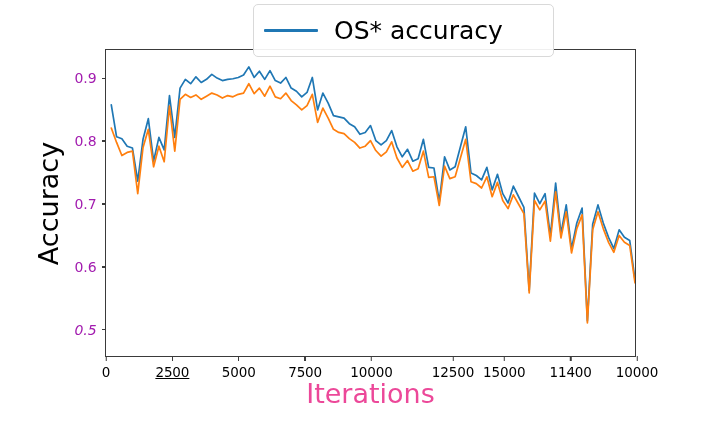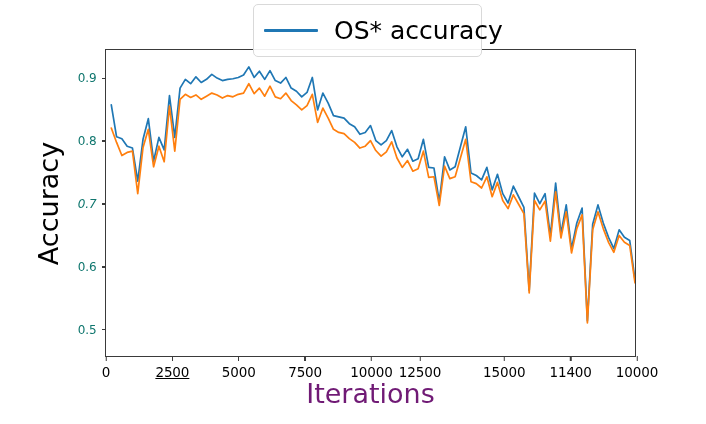--- a/index.html
+++ b/index.html
@@ -37,22 +37,22 @@
   
   .ytick-row {
     position: absolute;
     right: 100%;
     transform: translateY(-50%);
     display: flex;
     align-items: center;
     white-space: nowrap;
   }
   .ytick-label {
-    font-size: 12px;
-    color: #0f766e;
+    font-size: 14px;
+    color: #a21caf;
     padding-right: 5px;
     letter-spacing: -0.1px;
   }
   .ytick-mark {
     width: 4.5px;
     height: 1.4px;
     background: #3a3a3a;
   }
   .xtick-col {
     position: absolute;
@@ -91,28 +91,28 @@
     font-size: 27px;
     color: #000000;
   }
   #xlabel {
     position: absolute;
     left: 105px;
     width: 531px;
     top: 378px;
     text-align: center;
     font-size: 27px;
-    color: #701a75;
+    color: #ec4899;
   }
   
   #legend {
     position: absolute;
     left: 253px;
     top: 4px;
-    width: 229px;
+    width: 301px;
     box-sizing: border-box;
     background: rgba(255,255,255,0.92);
     border: 1px solid #d9d9d9;
     border-radius: 5px;
     padding: 9px 14px 9px 10px;
   }
   .legend-entry {
     display: flex;
     align-items: center;
     height: 33px;
@@ -138,29 +138,29 @@
   <div id="ylabel">
     <span>Accuracy</span>
   </div>
 
   <div id="plot-area">
     <svg id="plot-svg" viewBox="0 0 531 308" preserveAspectRatio="none">
       <polyline id="line-os-star" fill="none" stroke="#1f77b4" stroke-width="1.7" stroke-linejoin="round" stroke-linecap="round" points="5.31,55.31 10.62,87.37 15.93,89.26 21.24,96.80 26.55,98.69 31.86,132.00 37.17,89.89 42.48,69.14 47.79,111.89 53.10,88.00 58.41,100.57 63.72,45.89 69.03,88.00 74.34,38.34 79.65,29.54 84.96,33.94 90.27,27.03 95.58,32.69 100.89,29.54 106.20,24.51 111.51,28.29 116.82,30.80 122.13,29.54 127.44,28.91 132.75,27.66 138.06,25.14 143.37,16.97 148.68,27.66 153.99,21.37 159.30,29.54 164.61,20.74 169.92,30.80 175.23,33.31 180.54,27.66 185.85,38.34 191.16,41.49 196.47,47.14 201.78,42.74 207.09,27.66 212.40,60.34 217.71,43.37 223.02,53.43 228.33,66.00 233.64,67.26 238.95,68.51 244.26,74.17 249.57,77.31 254.88,84.86 260.19,82.97 265.50,76.06 270.81,91.14 276.12,95.54 281.43,91.14 286.74,81.09 292.05,97.43 297.36,107.49 302.67,99.94 307.98,111.89 313.29,109.37 318.60,89.89 323.91,118.17 329.22,118.80 334.53,152.74 339.84,107.49 345.15,120.69 350.46,117.54 355.77,97.43 361.08,77.31 366.39,123.83 371.70,126.34 377.01,130.74 382.32,118.17 387.63,140.80 392.94,125.09 398.25,144.57 403.56,154.00 408.87,137.03 414.18,147.71 419.49,158.40 424.80,242.00 430.11,143.94 435.42,154.63 440.73,144.57 446.04,187.31 451.35,133.89 456.66,184.80 461.97,155.89 467.28,199.89 472.59,174.11 477.90,159.03 483.21,272.80 488.52,175.37 493.83,155.89 499.14,174.11 504.45,188.57 509.76,199.89 515.07,181.03 520.38,188.57 525.69,191.71 531.00,231.31"></polyline>
       <polyline id="line-os" fill="none" stroke="#ff7f0e" stroke-width="1.7" stroke-linejoin="round" stroke-linecap="round" points="5.31,78.57 10.62,93.03 15.93,106.23 21.24,103.09 26.55,101.83 31.86,144.57 37.17,98.06 42.48,79.83 47.79,117.54 53.10,96.80 58.41,112.51 63.72,56.57 69.03,101.83 74.34,49.66 79.65,44.63 84.96,47.77 90.27,45.26 95.58,49.66 100.89,46.51 106.20,43.37 111.51,45.26 116.82,48.40 122.13,45.89 127.44,47.14 132.75,44.63 138.06,43.37 143.37,33.94 148.68,44.00 153.99,38.34 159.30,46.51 164.61,36.46 169.92,47.14 175.23,49.03 180.54,43.37 185.85,50.91 191.16,55.31 196.47,60.34 201.78,55.94 207.09,44.63 212.40,72.91 217.71,58.46 223.02,68.51 228.33,79.83 233.64,82.97 238.95,84.23 244.26,89.26 249.57,93.03 254.88,98.69 260.19,96.80 265.50,91.14 270.81,101.20 276.12,106.86 281.43,102.46 286.74,92.40 292.05,108.74 297.36,118.17 302.67,111.26 307.98,121.94 313.29,119.43 318.60,101.83 323.91,128.23 329.22,127.60 334.53,156.51 339.84,116.91 345.15,129.49 350.46,127.60 355.77,108.74 361.08,89.89 366.39,132.63 371.70,134.51 377.01,138.91 382.32,127.60 387.63,147.71 392.94,133.26 398.25,151.49 403.56,159.66 408.87,145.83 414.18,155.26 419.49,164.69 424.80,244.51 430.11,151.49 435.42,160.91 440.73,152.11 446.04,192.34 451.35,142.69 456.66,189.20 461.97,162.80 467.28,204.29 472.59,179.77 477.90,165.94 483.21,274.69 488.52,181.03 493.83,162.80 499.14,179.77 504.45,193.60 509.76,203.66 515.07,186.69 520.38,193.60 525.69,196.74 531.00,234.46"></polyline>
     </svg>
     <div id="yticks">
-        <div class="ytick-row" style="top: 279.714px;">
+        <div class="ytick-row" style="top: 279.714px; font-style: italic;">
           <span class="ytick-label">0.5</span>
           <span class="ytick-mark"></span>
         </div>
         <div class="ytick-row" style="top: 216.857px;">
           <span class="ytick-label">0.6</span>
           <span class="ytick-mark"></span>
         </div>
-        <div class="ytick-row" style="top: 154px; font-style: italic;">
+        <div class="ytick-row" style="top: 154px;">
           <span class="ytick-label">0.7</span>
           <span class="ytick-mark"></span>
         </div>
         <div class="ytick-row" style="top: 91.1429px;">
           <span class="ytick-label">0.8</span>
           <span class="ytick-mark"></span>
         </div>
         <div class="ytick-row" style="top: 28.2857px;">
           <span class="ytick-label">0.9</span>
           <span class="ytick-mark"></span>
@@ -180,21 +180,21 @@
           <span class="xtick-label">5000</span>
         </div>
         <div class="xtick-col" style="left: 199.125px;">
           <span class="xtick-mark"></span>
           <span class="xtick-label">7500</span>
         </div>
         <div class="xtick-col" style="left: 265.5px; align-items: center;">
           <span class="xtick-mark"></span>
           <span class="xtick-label">10000</span>
         </div>
-        <div class="xtick-col" style="left: 314px;">
+        <div class="xtick-col" style="left: 347px;">
           <span class="xtick-mark"></span>
           <span class="xtick-label">12500</span>
         </div>
         <div class="xtick-col" style="left: 398.25px;">
           <span class="xtick-mark"></span>
           <span class="xtick-label">15000</span>
         </div>
         <div class="xtick-col" style="left: 464.625px;">
           <span class="xtick-mark"></span>
           <span class="xtick-label">11400</span>

